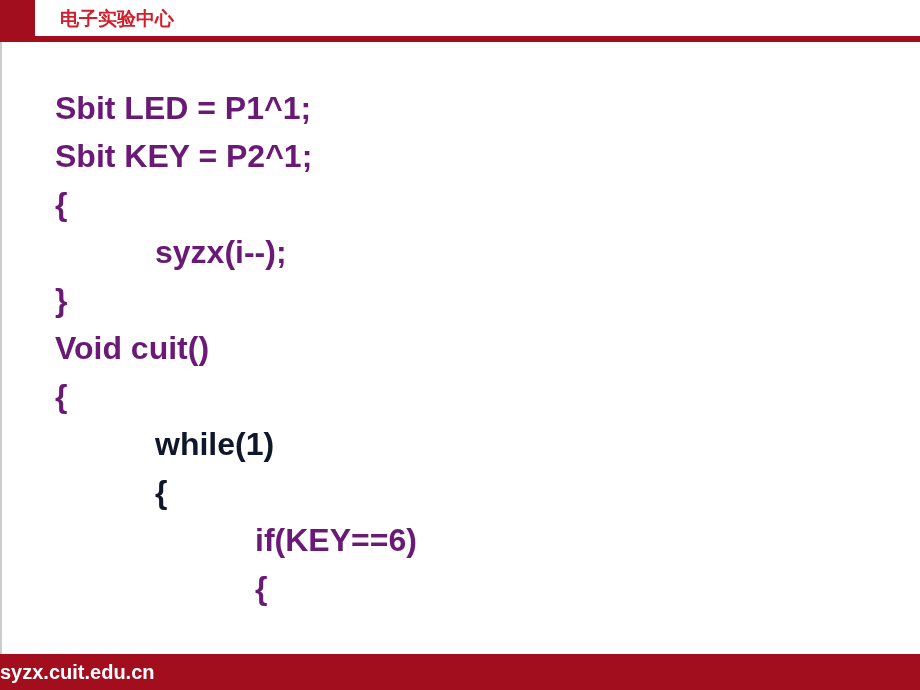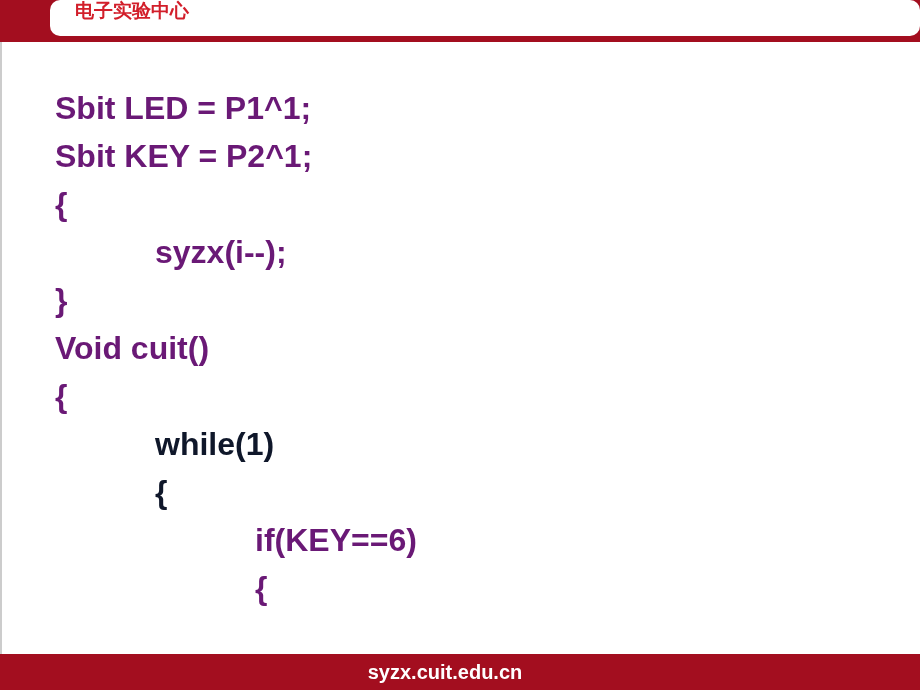--- a/index.html
+++ b/index.html
@@ -16,30 +16,29 @@
       overflow: hidden;
     }
     .header-bar {
       width: 100%;
       height: 42px;
       background: #a30e1f;
       position: relative;
     }
     .header-inner {
       position: absolute;
-      left: 50px;
+      left: 35px;
       top: 0;
       right: 0;
       height: 36px;
       background: #ffffff;
       padding-left: 25px;
       display: flex;
       align-items: flex-end;
-      padding-bottom: 12px;
-      border-radius: 10px;
+      padding-bottom: 4px;
     }
     .header-title {
       color: #d21e2a;
       font-size: 19px;
       font-weight: bold;
       font-family: "SimSun", serif;
     }
     .code-area {
       padding: 42px 0 0 55px;
       font-family: Arial, sans-serif;
@@ -62,21 +61,21 @@
     }
     .footer-bar {
       position: absolute;
       bottom: 0;
       left: 0;
       width: 100%;
       height: 36px;
       background: #a30e1f;
       display: flex;
       align-items: center;
-      justify-content: center;
+      justify-content: flex-start;
       padding-right: 30px;
     }
     .footer-text {
       color: #ffffff;
       font-size: 20px;
       font-weight: bold;
     }
     .left-border {
       position: absolute;
       left: 0;

